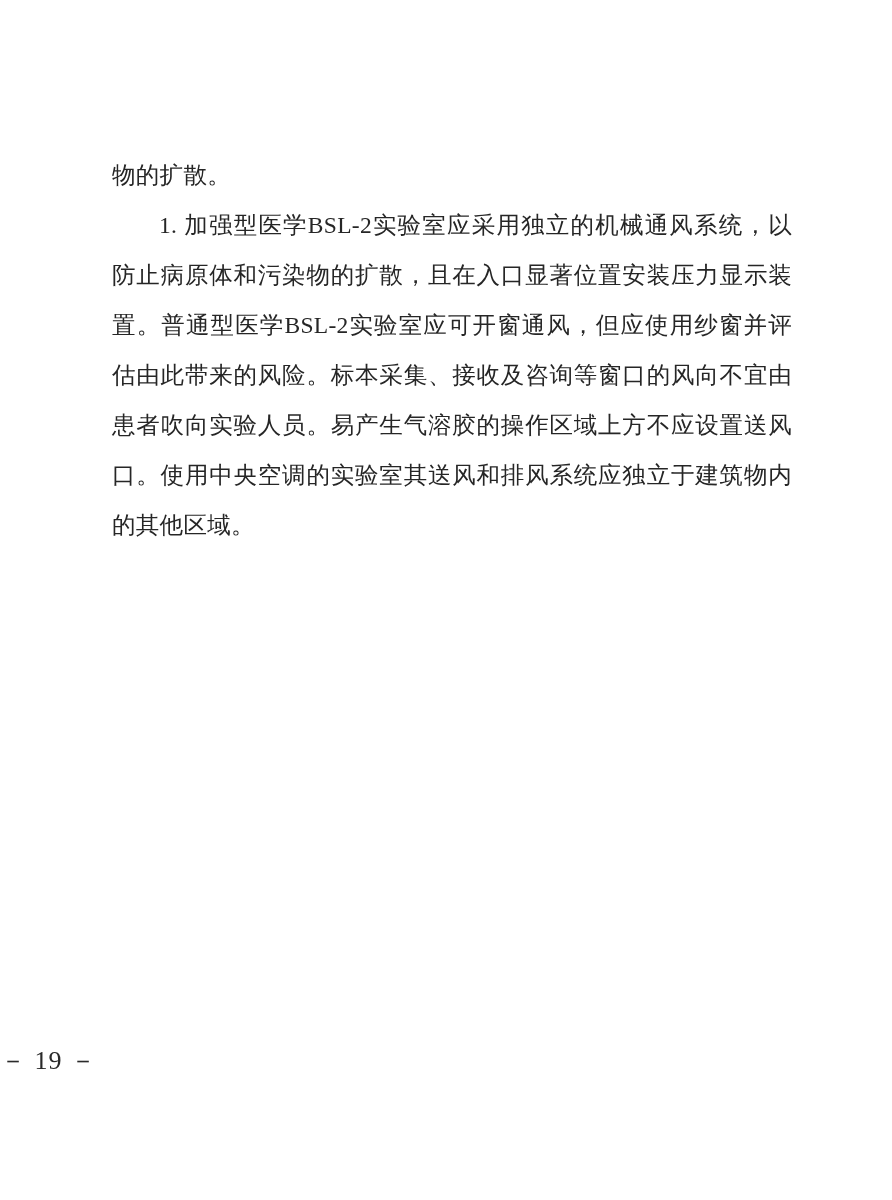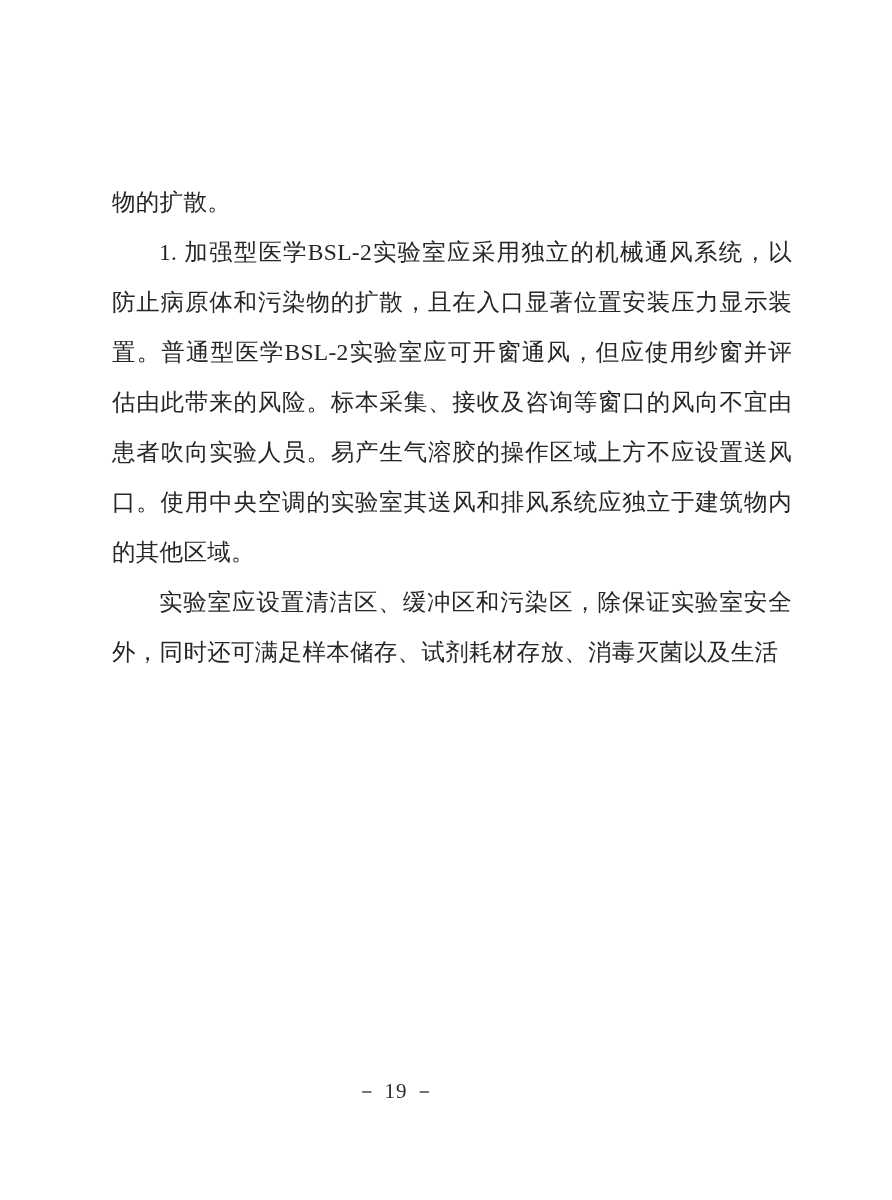--- a/index.html
+++ b/index.html
@@ -13,21 +13,20 @@
     font-family: "Liberation Serif", "DejaVu Serif", serif;
     color: #1b1b1b;
     overflow: hidden;
   }
   .page {
     position: relative;
     width: 892px;
     height: 1116px;
     box-sizing: border-box;
     padding: 150px 100px 40px 112px;
-    margin-top: 27px;
   }
   .doc-body {
     font-size: 23.5px;
     line-height: 50px;
     text-align: justify;
     text-justify: inter-ideograph;
     letter-spacing: 0.3px;
     color: #262626;
   }
   .para {
@@ -38,34 +37,33 @@
     text-indent: 2em;
   }
   .para + .para {
     margin-top: 0px;
   }
   .footer {
     position: absolute;
     left: 0;
     right: 100px;
     bottom: 38px;
-    text-align: center;
-    font-size: 21px;
+    text-align: left;
+    font-size: 26px;
     color: #2a2a2a;
     letter-spacing: 1px;
   }
 </style>
 </head>
 <body>
 
 <div class="page">
 
   <div class="doc-body">
     <p class="para">物的扩散。</p>
     <p class="para indent">1. 加强型医学BSL-2实验室应采用独立的机械通风系统，以防止病原体和污染物的扩散，且在入口显著位置安装压力显示装置。普通型医学BSL-2实验室应可开窗通风，但应使用纱窗并评估由此带来的风险。标本采集、接收及咨询等窗口的风向不宜由患者吹向实验人员。易产生气溶胶的操作区域上方不应设置送风口。使用中央空调的实验室其送风和排风系统应独立于建筑物内的其他区域。</p>
-    <p class="para indent">实验室应设置清洁区、缓冲区和污染区，除保证实验室安全外，同时还可满足样本储存、试剂耗材存放、消毒灭菌以及生活</p>
   </div>
 
   <div class="footer">
     <span>－ 19 －</span>
   </div>
 
 </div>
 
 </body></html>

